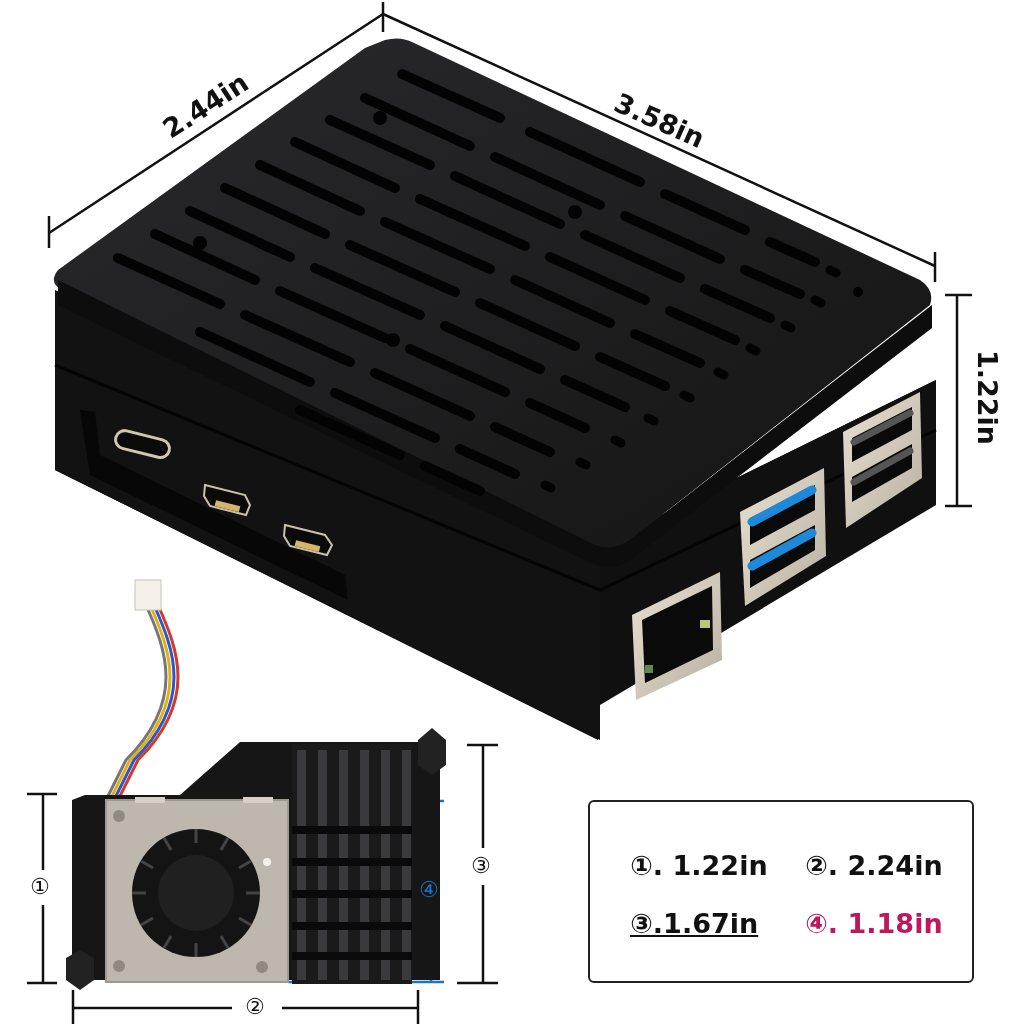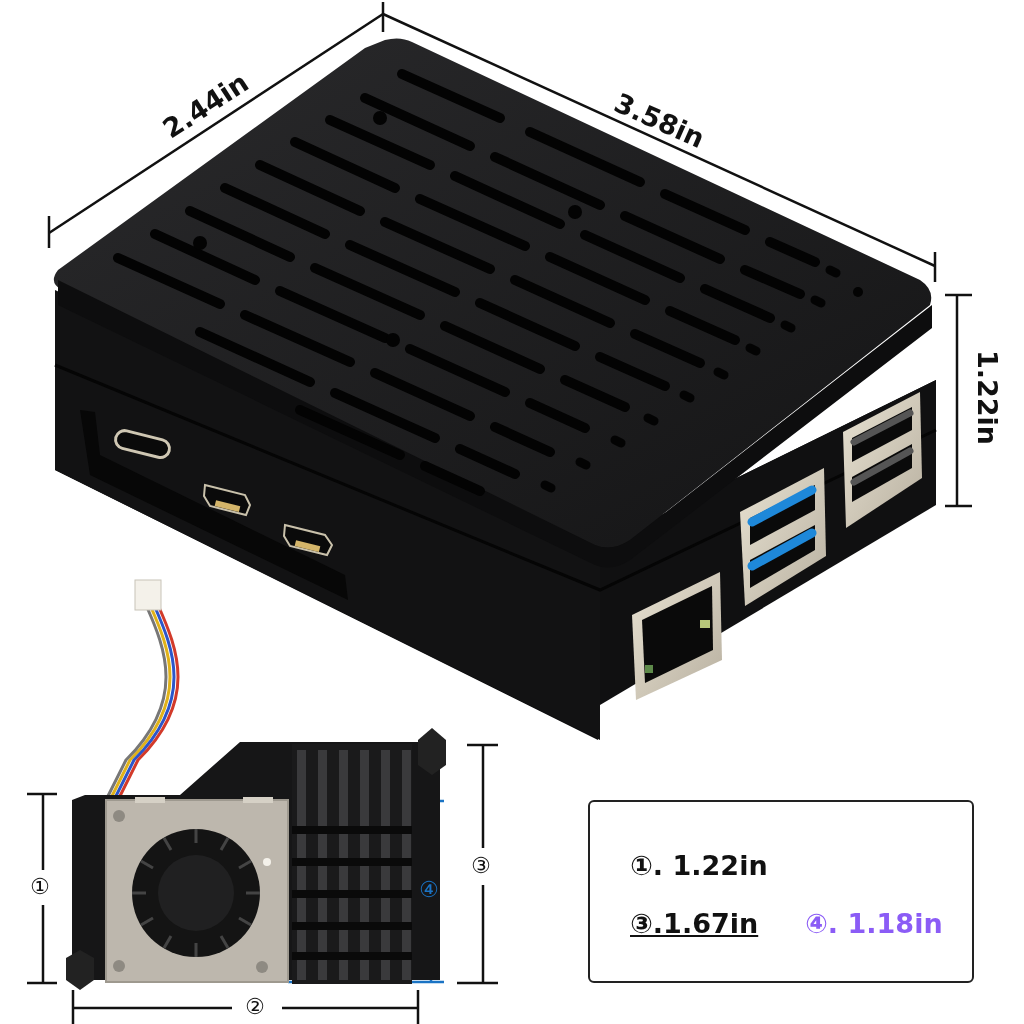--- a/index.html
+++ b/index.html
@@ -1,20 +1,20 @@
 <!DOCTYPE html>
 <html><head>
 <meta charset="utf-8">
 <style>
   html,body{margin:0;padding:0;background:#ffffff;}
   body{width:1024px;height:1024px;position:relative;overflow:hidden;font-family:"DejaVu Sans","Liberation Sans",sans-serif;}
   .dim-label{position:absolute;font-weight:bold;color:#111;font-size:27px;white-space:nowrap;transform-origin:center center;}
   .legend-box{position:absolute;left:588px;top:800px;width:386px;height:183px;border:2px solid #222;border-radius:6px;background:#fff;box-sizing:border-box;}
   .legend-item{position:absolute;font-size:27px;font-weight:bold;color:#111;white-space:nowrap;}
-  .legend-item.blue{color:#8b5cf6;}
+  .legend-item.blue{color:#be185d;}
   .circ-label{position:absolute;font-size:22px;color:#111;}
   .circ-label.blue{color:#1a73c4;}
   svg{position:absolute;left:0;top:0;}
 </style>
 </head>
 <body>
 
 <svg width="1024" height="740" viewBox="0 0 1024 740">
   <defs>
     <linearGradient id="topGrad" x1="0" y1="0" x2="1" y2="1">
@@ -258,15 +258,16 @@
   </g>
 </svg>
 
 <div class="circ-label" style="left:30px;top:874px;">①</div>
 <div class="circ-label" style="left:245px;top:994px;">②</div>
 <div class="circ-label" style="left:471px;top:853px;">③</div>
 <div class="circ-label blue" style="left:419px;top:877px;">④</div>
 
 <div class="legend-box">
   <div class="legend-item" style="left:40px;top:48px;">①. 1.22in</div>
+  <div class="legend-item" style="left:215px;top:48px;">②. 2.24in</div>
   <div class="legend-item" style="left:40px;top:106px;text-decoration:underline;">③.1.67in</div>
   <div class="legend-item blue" style="left:215px;top:106px;">④. 1.18in</div>
 </div>
 
 </body></html>

